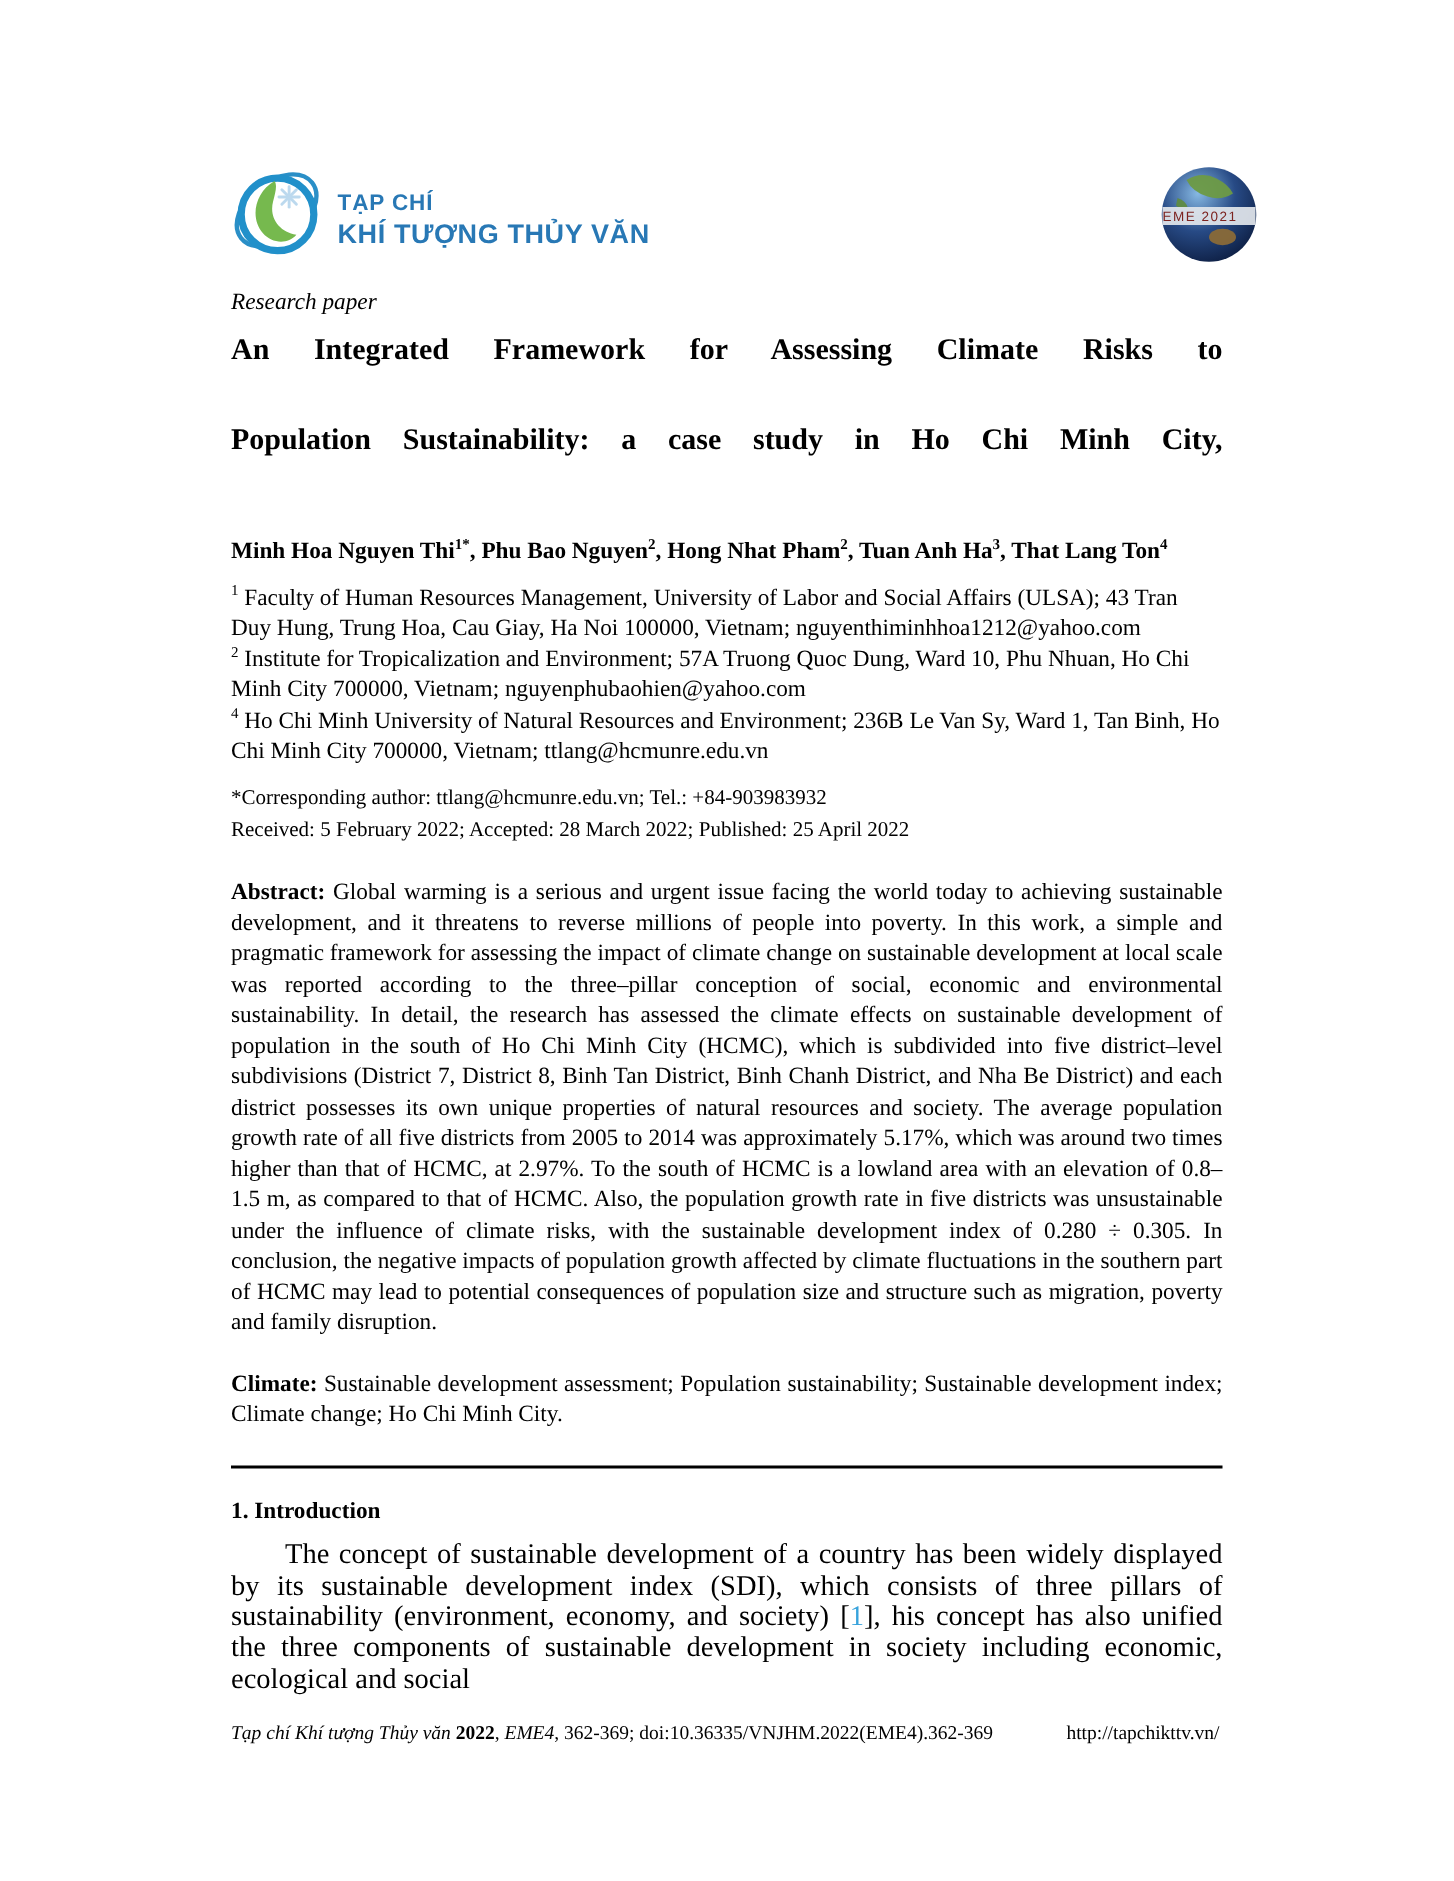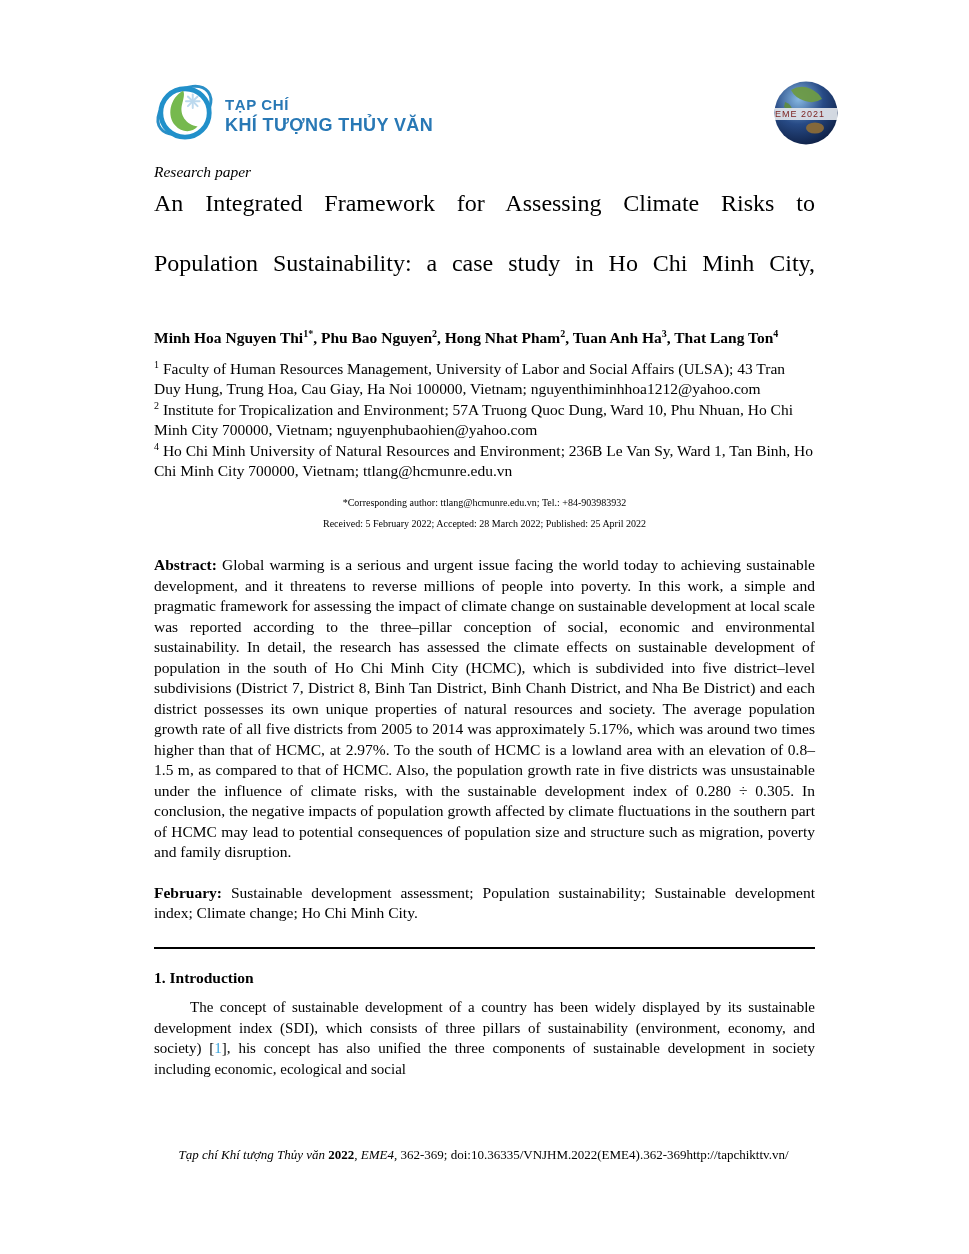--- a/index.html
+++ b/index.html
@@ -2,52 +2,52 @@
 <html style="--brand-blue: #2878b5; --ref-blue: #38a3dc;"><head>
 <meta charset="utf-8">
 <style>
   :root{
     --brand-blue:#2878b5;
     --ref-blue:#38a3dc;
   }
   *{box-sizing:border-box;}
   html,body{margin:0;padding:0;background:#ffffff;}
   body{font-family:"Liberation Serif", serif; color:#000;}
-  .page{position:relative;width:969px;height:1254px;background:#fff;padding:80px 154px 0 154px;overflow:hidden;}
+  .page{position:relative;width:969px;height:1254px;background:#fff;padding:110px 154px 0 154px;overflow:hidden;}
 
   
   .journal-header{display:flex;justify-content:space-between;align-items:flex-start;margin-right:-24px;height:68px;}
   .brand{display:flex;align-items:center;gap:9px;}
   .brand-text{padding-top:6px;}
   .brand-l1{font-family:"Liberation Sans",sans-serif;font-weight:bold;font-size:15px;letter-spacing:.6px;color:var(--brand-blue);}
   .brand-l2{font-family:Liberation Sans, sans-serif;font-weight:bold;font-size:18px;letter-spacing:.4px;color:var(--brand-blue);margin-top:2px;}
   .badge{position:relative;width:66px;height:66px;flex:0 0 auto;}
   .badge-banner{position:absolute;top:28px;left:2px;right:2px;height:12px;background:rgba(225,229,235,.93);
     font-family:"Liberation Sans",sans-serif;font-size:9px;line-height:12px;color:#7c2320;text-align:left;letter-spacing:1px;overflow:hidden;}
 
   
   .research-type{margin-top:15px;font-style:italic;font-size:15.5px;}
-  h1.title{margin:7px 0 0 0;font-size:24px;line-height:30px;font-weight:normal;}
+  h1.title{margin:7px 0 0 0;font-size:20px;line-height:30px;font-weight:bold;}
   .tline{display:block;}
   .tline.just{text-align:justify;}
   .tline.just::after{content:"";display:inline-block;width:100%;height:0;}
   .authors{margin-top:19px;font-weight:bold;font-size:15.5px;line-height:21px;text-align:justify;}
   sup{font-size:10px;line-height:0;vertical-align:super;}
   .affils{margin-top:11px;font-size:15.5px;line-height:20.4px;}
   p{margin:0;}
-  .corr-block{margin-top:12px;font-size:10px;line-height:20.5px;text-align:center;}
+  .corr-block{margin-top:12px;font-size:14px;line-height:20.5px;}
   .abstract{margin-top:21px;font-size:15.5px;line-height:20.5px;text-align:justify;}
   .keywords{margin-top:20px;font-size:15.5px;line-height:20.5px;text-align:justify;}
   hr.divider{border:none;border-top:2.5px solid #000;margin:23px 0 0 0;}
   h2.section{margin:20px 0 0 0;font-size:15.5px;font-weight:bold;}
-  .body-para{margin-top:10px;font-size:15px;line-height:20.7px;text-align:justify;text-indent:36px;}
+  .body-para{margin-top:10px;font-size:19px;line-height:20.7px;text-align:justify;text-indent:36px;}
   a.ref{color:var(--ref-blue);text-decoration:none;cursor:pointer;}
 
   
-  .page-footer{position:absolute;left:154px;right:156px;top:1147px;display:flex;justify-content:center;font-size:13px;line-height:16px;}
+  .page-footer{position:absolute;left:154px;right:156px;top:1147px;display:flex;justify-content:space-between;font-size:13px;line-height:16px;}
   .foot-left i{font-style:italic;}
   .foot-left b{font-style:normal;}
 </style>
 </head>
 <body>
 
 <div class="page">
 
   <div class="journal-header">
     <div class="brand">
@@ -104,21 +104,21 @@
     <p class="affil"><sup>4</sup> <span>Ho Chi Minh University of Natural Resources and Environment; 236B Le Van Sy, Ward 1, Tan Binh, Ho Chi Minh City 700000, Vietnam; ttlang@hcmunre.edu.vn</span></p>
   </div>
 
   <div class="corr-block">
     <p>*Corresponding author: ttlang@hcmunre.edu.vn; Tel.: +84-903983932</p>
     <p>Received: 5 February 2022; Accepted: 28 March 2022; Published: 25 April 2022</p>
   </div>
 
   <p class="abstract"><b>Abstract:</b> <span>Global warming is a serious and urgent issue facing the world today to achieving sustainable development, and it threatens to reverse millions of people into poverty. In this work, a simple and pragmatic framework for assessing the impact of climate change on sustainable development at local scale was reported according to the three–pillar conception of social, economic and environmental sustainability. In detail, the research has assessed the climate effects on sustainable development of population in the south of Ho Chi Minh City (HCMC), which is subdivided into five district–level subdivisions (District 7, District 8, Binh Tan District, Binh Chanh District, and Nha Be District) and each district possesses its own unique properties of natural resources and society. The average population growth rate of all five districts from 2005 to 2014 was approximately 5.17%, which was around two times higher than that of HCMC, at 2.97%. To the south of HCMC is a lowland area with an elevation of 0.8–1.5 m, as compared to that of HCMC. Also, the population growth rate in five districts was unsustainable under the influence of climate risks, with the sustainable development index of 0.280 ÷ 0.305. In conclusion, the negative impacts of population growth affected by climate fluctuations in the southern part of HCMC may lead to potential consequences of population size and structure such as migration, poverty and family disruption.</span></p>
 
-  <p class="keywords"><b>February:</b> <span>Sustainable development assessment; Population sustainability; Sustainable development index; Climate change; Ho Chi Minh City.</span></p>
+  <p class="keywords"><b>Climate:</b> <span>Sustainable development assessment; Population sustainability; Sustainable development index; Climate change; Ho Chi Minh City.</span></p>
 
   <hr class="divider">
 
   <h2 class="section">1. Introduction</h2>
 
   <p class="body-para"><span>The concept of sustainable development of a country has been widely displayed by its sustainable development index (SDI), which consists of three pillars of sustainability (environment, economy, and society) [</span><a class="ref">1</a><span>], his concept has also unified the three components of sustainable development in society including economic, ecological and social</span></p>
 
   <div class="page-footer">
     <div class="foot-left"><i>Tạp chí Khí tượng Thủy văn </i><b>2022</b><span>, </span><i>EME4</i><span>, 362-369; doi:10.36335/VNJHM.2022(EME4).362-369</span></div>
     <div class="foot-right">http://tapchikttv.vn/</div>

